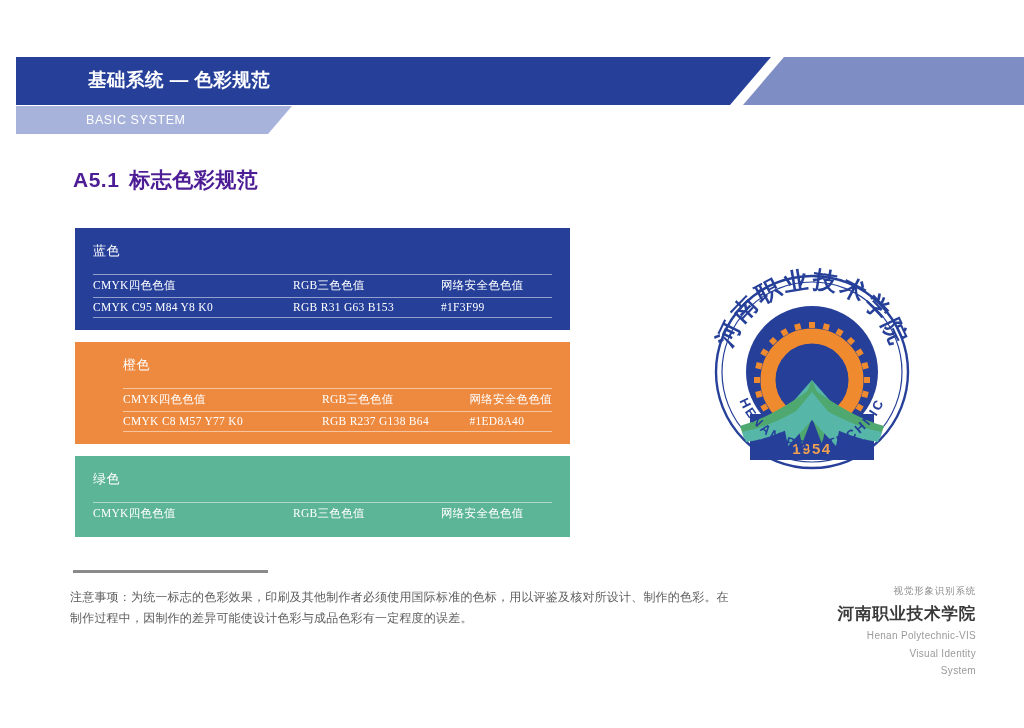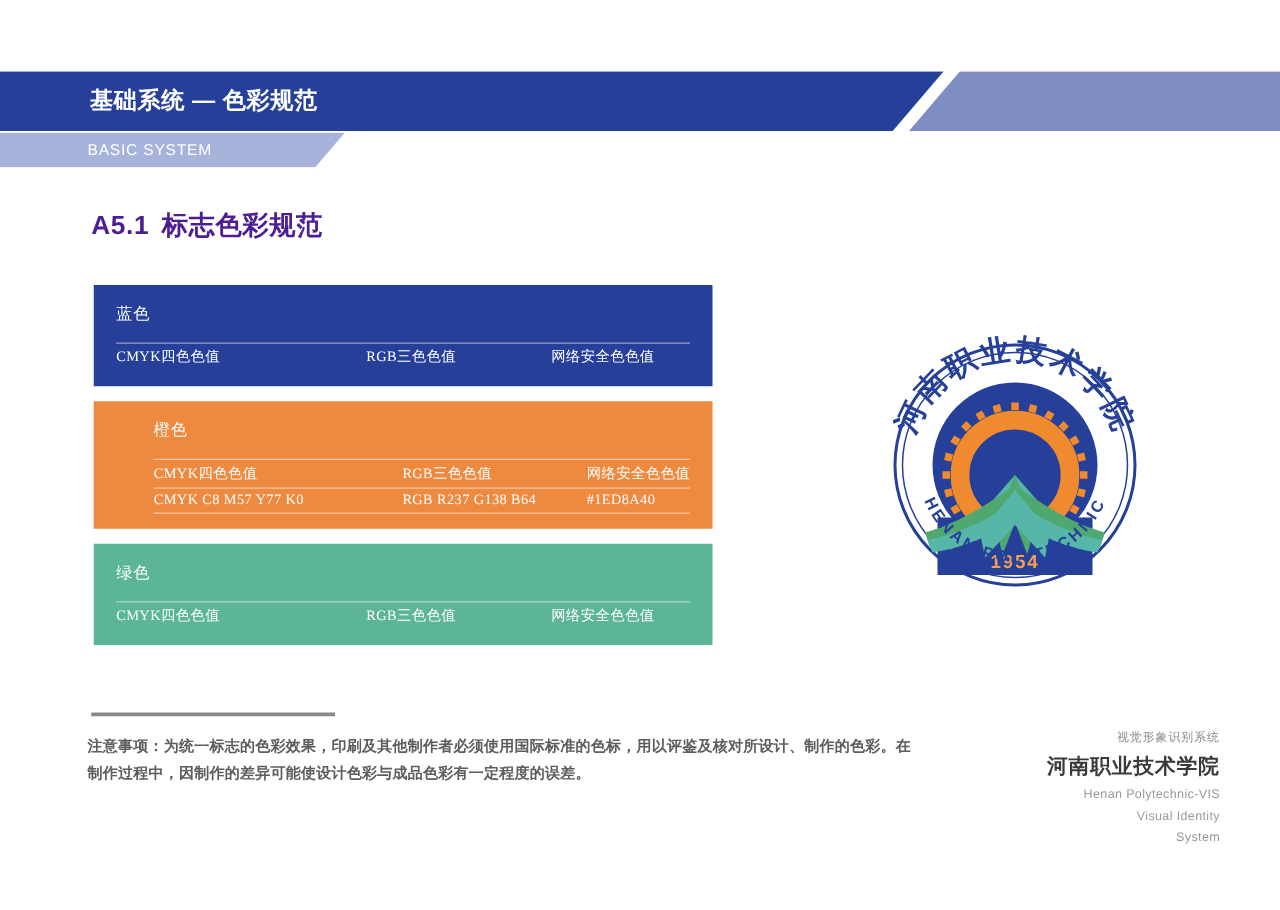--- a/index.html
+++ b/index.html
@@ -12,21 +12,21 @@
   }
   #page {
     position:relative;
     width:1024px; height:728px;
     background:#ffffff;
   }
 
   
   .header-wrap {
     position:absolute;
-    left:0; top:57px;
+    left:16px; top:57px;
     width:864px; height:75px;
   }
   .banner-main {
     position:absolute;
     left:0; top:0;
     width:790px; height:48px;
     background:#26409A;
     clip-path:polygon(0 0, 755px 0, 714px 48px, 0 48px);
   }
   .banner-accent {
@@ -122,21 +122,20 @@
     background:#8a8a8a;
   }
   .note-text {
     position:absolute;
     left:70px; top:587px;
     width:660px;
     font-size:12px;
     line-height:21px;
     color:#5d5d5d;
     letter-spacing:0.2px;
-    font-weight:bold;
   }
 
   
   .footer {
     position:absolute;
     right:48px; top:583px;
     text-align:right;
   }
   .footer-line1 {
     font-size:9.5px;
@@ -180,20 +179,25 @@
   <div class="cards">
 
     <div class="color-card" id="card-0" style="background: rgb(38, 64, 154);">
       <div class="card-name">蓝色</div>
       <table class="card-table">
         <tbody>
             <tr>
           <td class="col-1">CMYK四色色值</td>
           <td class="col-2">RGB三色色值</td>
           <td class="col-3">网络安全色色值</td>
+        </tr>
+        <tr class="last-rule">
+          <td class="col-1">CMYK  C95 M84 Y8 K0</td>
+          <td class="col-2">RGB  R31 G63 B153</td>
+          <td class="col-3">#1F3F99</td>
         </tr>
       </tbody>
         </table>
     </div>
 
     <div class="color-card" id="card-1" style="background: rgb(237, 138, 64); padding-left: 48px;">
       <div class="card-name">橙色</div>
       <table class="card-table">
         <tbody>
             <tr>

